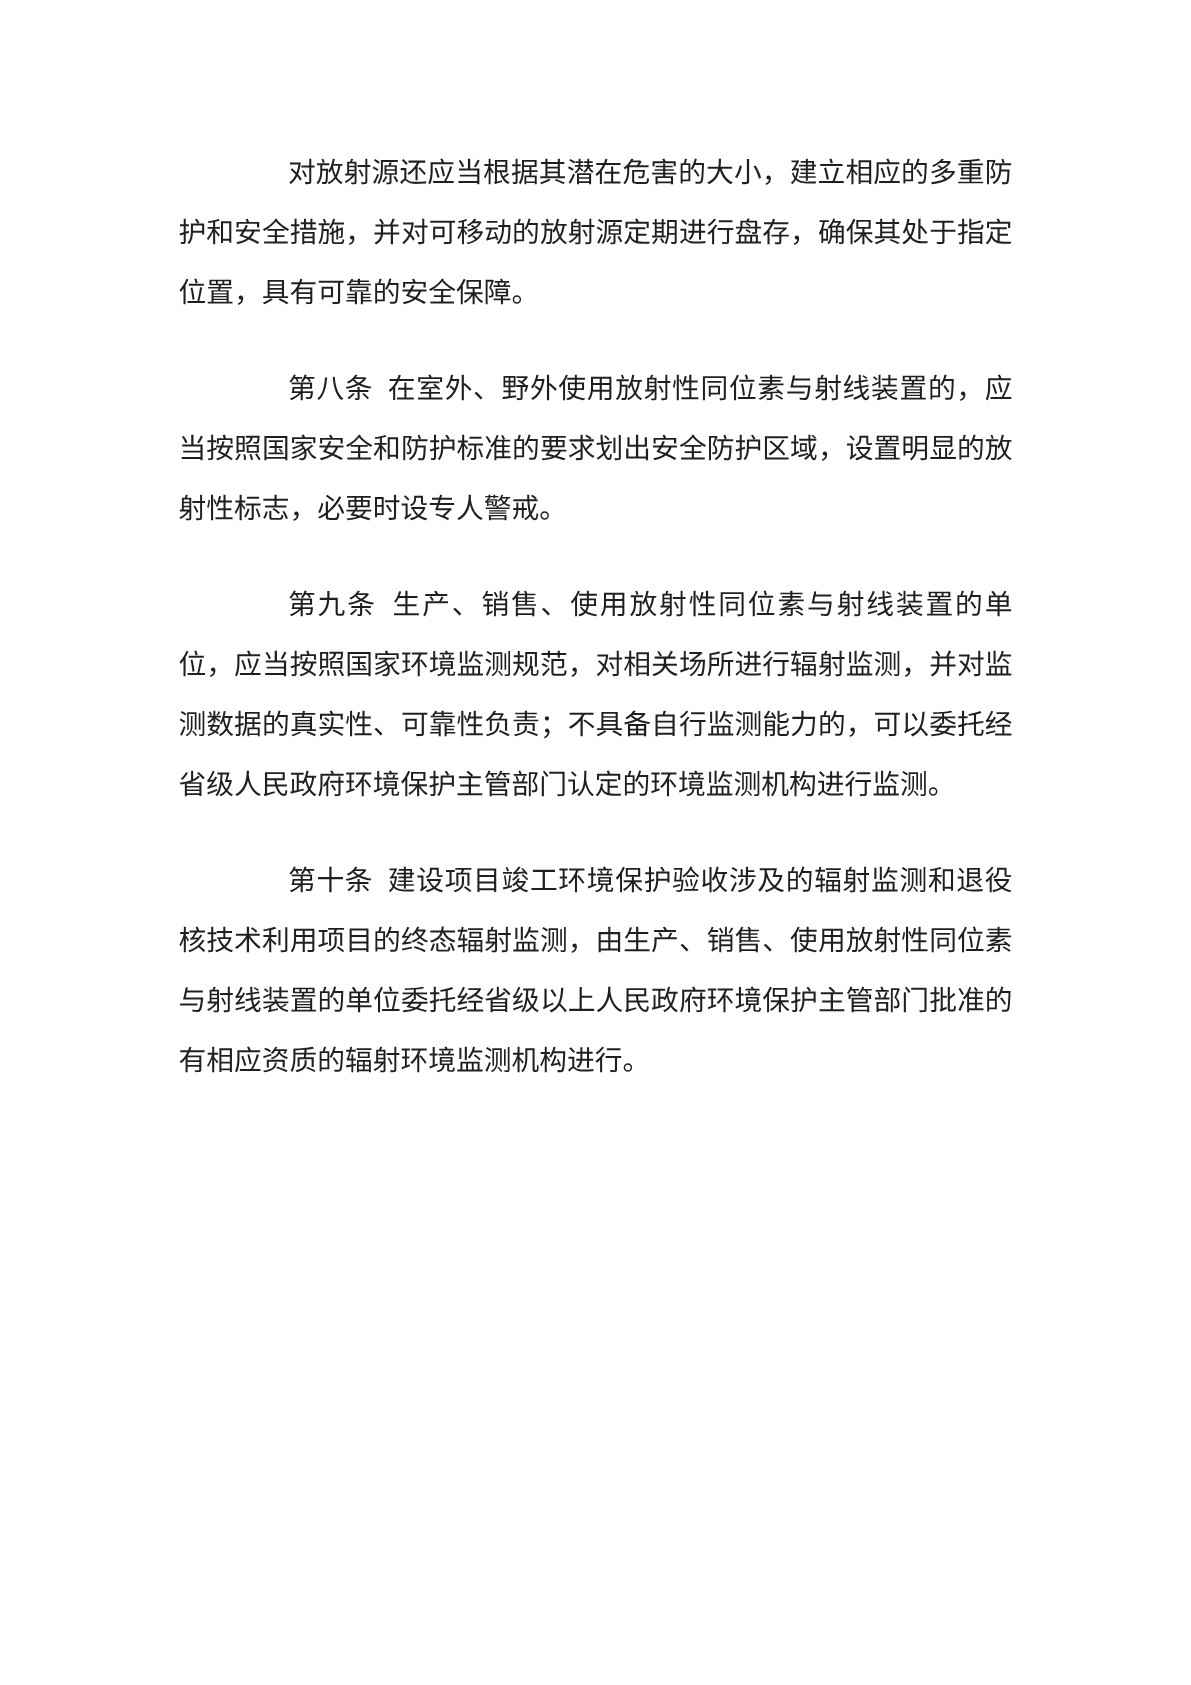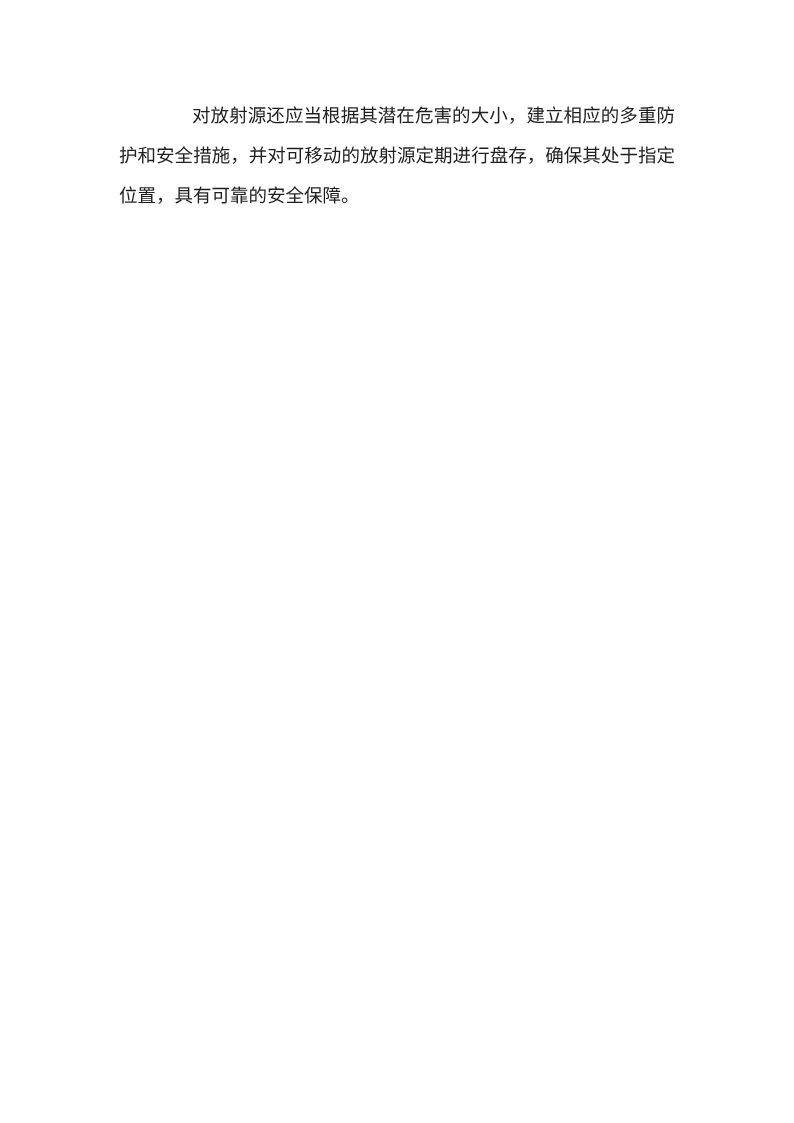--- a/index.html
+++ b/index.html
@@ -39,14 +39,17 @@
   .para:last-child {
     margin-bottom: 0;
   }
 </style>
 </head>
 <body>
 
 <div class="page">
   <div class="doc-body">
     <p class="para">对放射源还应当根据其潜在危害的大小，建立相应的多重防护和安全措施，并对可移动的放射源定期进行盘存，确保其处于指定位置，具有可靠的安全保障。</p>
+    <p class="para">第八条 在室外、野外使用放射性同位素与射线装置的，应当按照国家安全和防护标准的要求划出安全防护区域，设置明显的放射性标志，必要时设专人警戒。</p>
+    <p class="para">第九条 生产、销售、使用放射性同位素与射线装置的单位，应当按照国家环境监测规范，对相关场所进行辐射监测，并对监测数据的真实性、可靠性负责；不具备自行监测能力的，可以委托经省级人民政府环境保护主管部门认定的环境监测机构进行监测。</p>
+    <p class="para">第十条 建设项目竣工环境保护验收涉及的辐射监测和退役核技术利用项目的终态辐射监测，由生产、销售、使用放射性同位素与射线装置的单位委托经省级以上人民政府环境保护主管部门批准的有相应资质的辐射环境监测机构进行。</p>
   </div>
 </div>
 
 </body></html>

